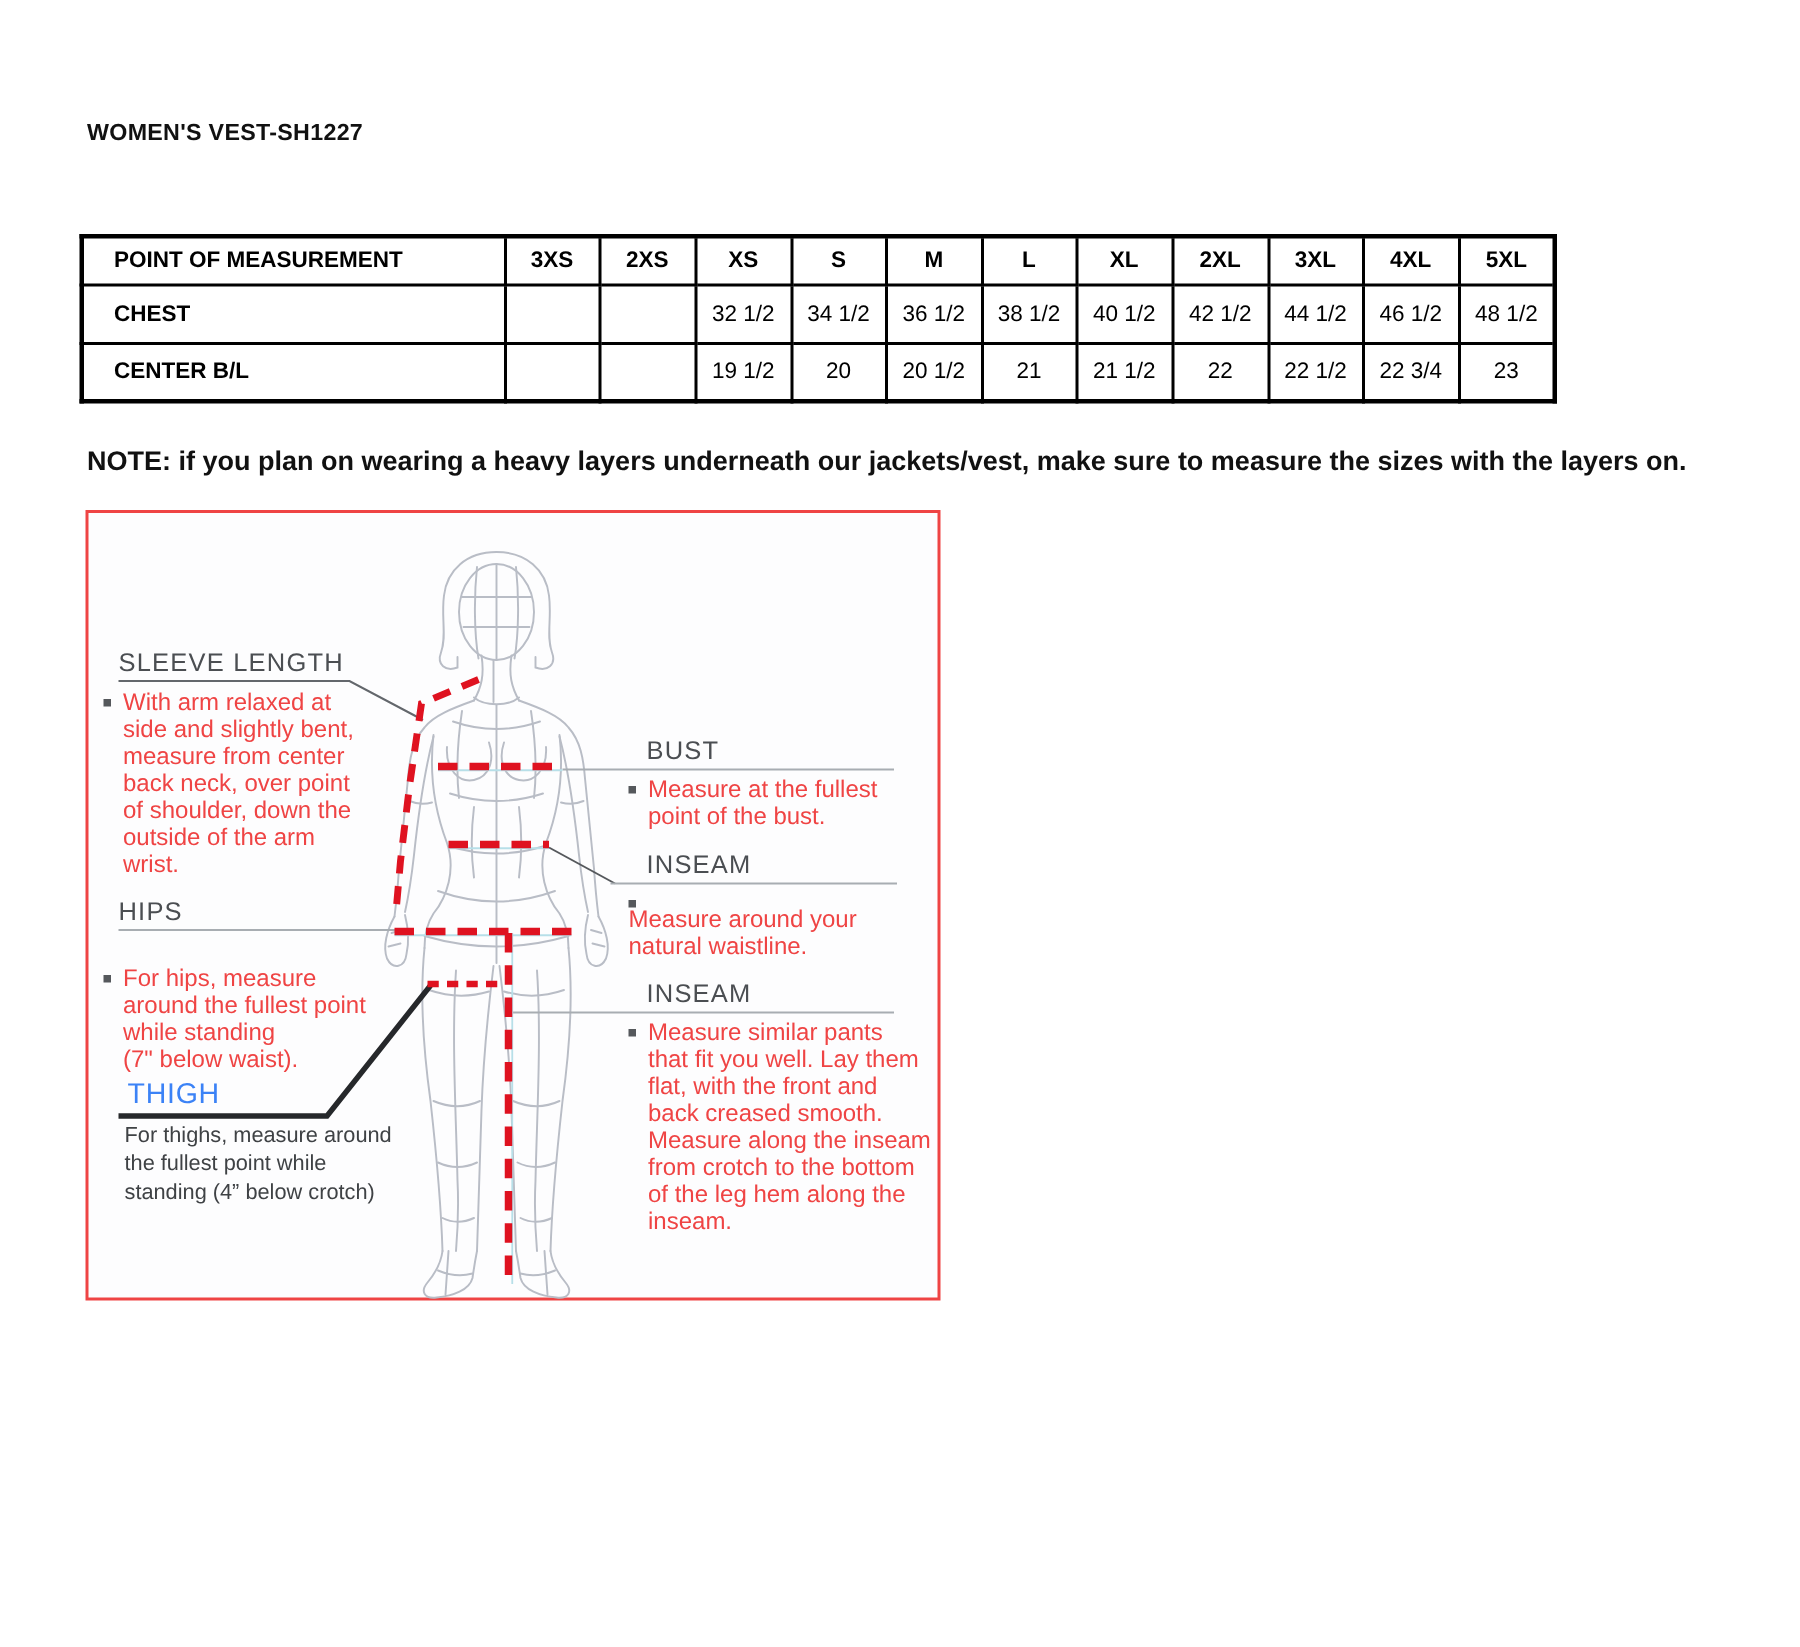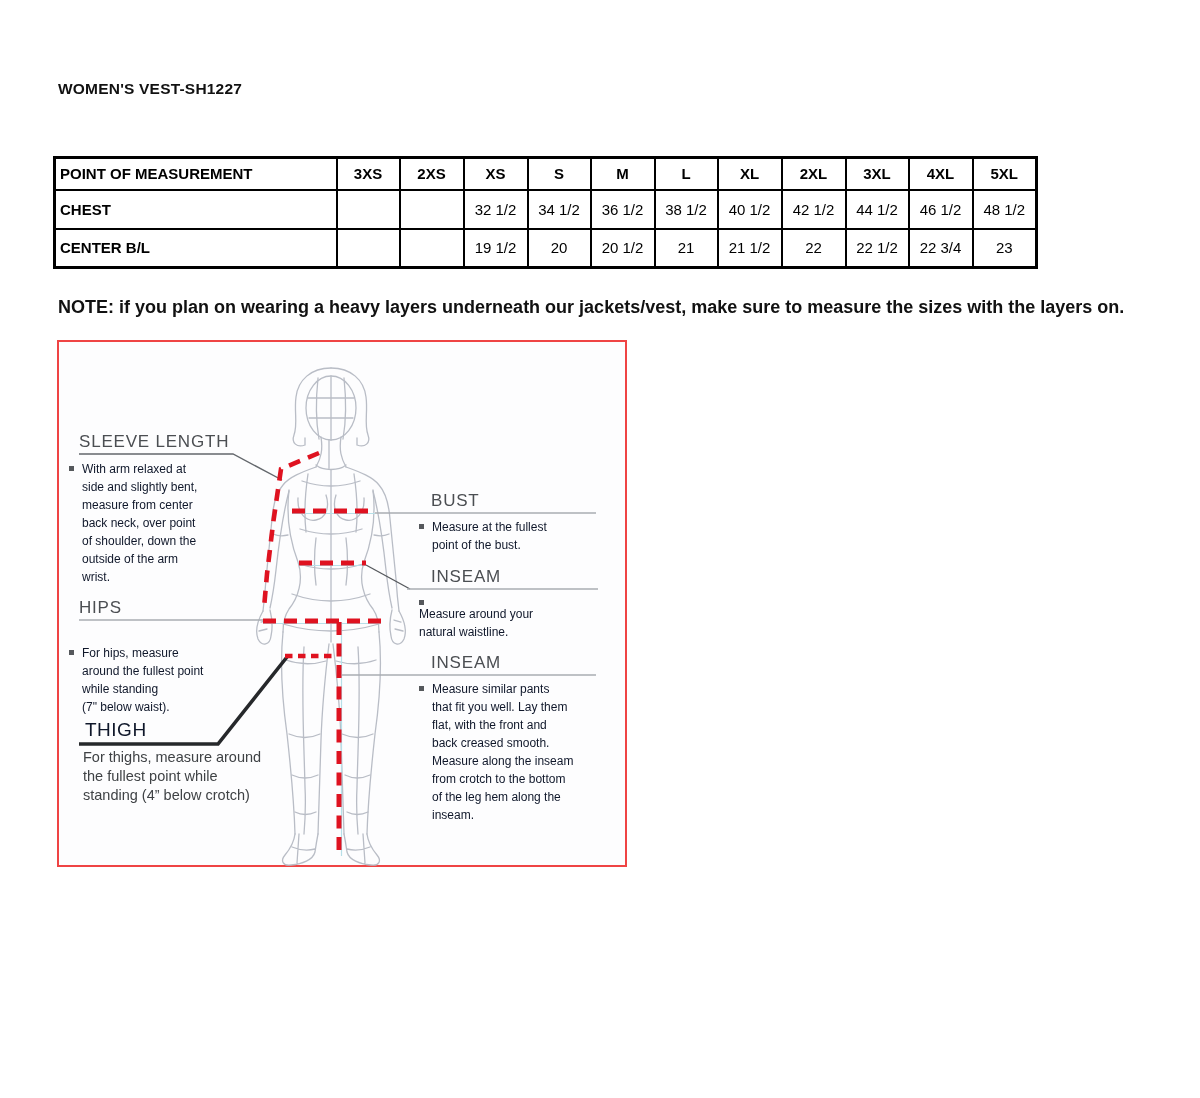--- a/index.html
+++ b/index.html
@@ -7,32 +7,32 @@
   .canvas { position:relative; width:1200px; height:1098px; background:#ffffff; overflow:hidden; }
 
   .doc-title { position:absolute; left:58px; top:80px; font-size:15.5px; font-weight:bold; color:#111; letter-spacing:0.2px; }
   .note-line { position:absolute; left:58px; top:297px; font-size:18px; font-weight:bold; color:#111; }
 
   .size-table-wrap { position:absolute; left:53px; top:156px; }
   table.size-table { border-collapse:collapse; table-layout:fixed; width:982px; border:3px solid #000; }
   table.size-table th, table.size-table td { border:2px solid #000; font-size:15px; color:#000; text-align:center; vertical-align:middle; background:#fff; }
   table.size-table thead th { height:32px; font-weight:bold; }
   table.size-table tbody th, table.size-table tbody td { height:39px; }
-  table.size-table th.pom, table.size-table tbody th { text-align:left; padding-left:4px; font-weight:bold; }
+  table.size-table th.pom, table.size-table tbody th { text-align:left; padding-left:20px; font-weight:bold; }
   table.size-table tbody td { font-weight:normal; }
 
   .diagram { position:absolute; left:57px; top:340px; width:570px; height:527px; background:#fdfdfe; border:2px solid #ef4444; }
   .diagram svg { position:absolute; left:0; top:0; }
 
   .co-block { position:absolute; z-index:2; }
   .co-heading { font-size:17px; color:#4b4e52; letter-spacing:0.8px; white-space:nowrap; }
-  .co-heading.thigh { font-size:19px; color:#0f172a; letter-spacing:0.5px;text-align:center; }
+  .co-heading.thigh { font-size:19px; color:#3b82f6; letter-spacing:0.5px;text-align:center; }
   .co-body { display:flex; align-items:flex-start; }
   .bullet { width:5px; height:5px; background:#55585c; margin:6px 8px 0 0; flex:0 0 auto; }
-  .co-text { font-size:12px; line-height:18px; color:#0f172a; white-space:pre-line; width:200px; }
+  .co-text { font-size:16px; line-height:18px; color:#ef4444; white-space:pre-line; width:200px; }
   .co-text.thigh { font-size:14.5px; line-height:19px; color:#3f4245; width:220px; }
 </style>
 </head>
 <body>
 
 <div class="canvas">
 
   <div class="doc-title">WOMEN'S VEST-SH1227</div>
 
   <div class="size-table-wrap">

